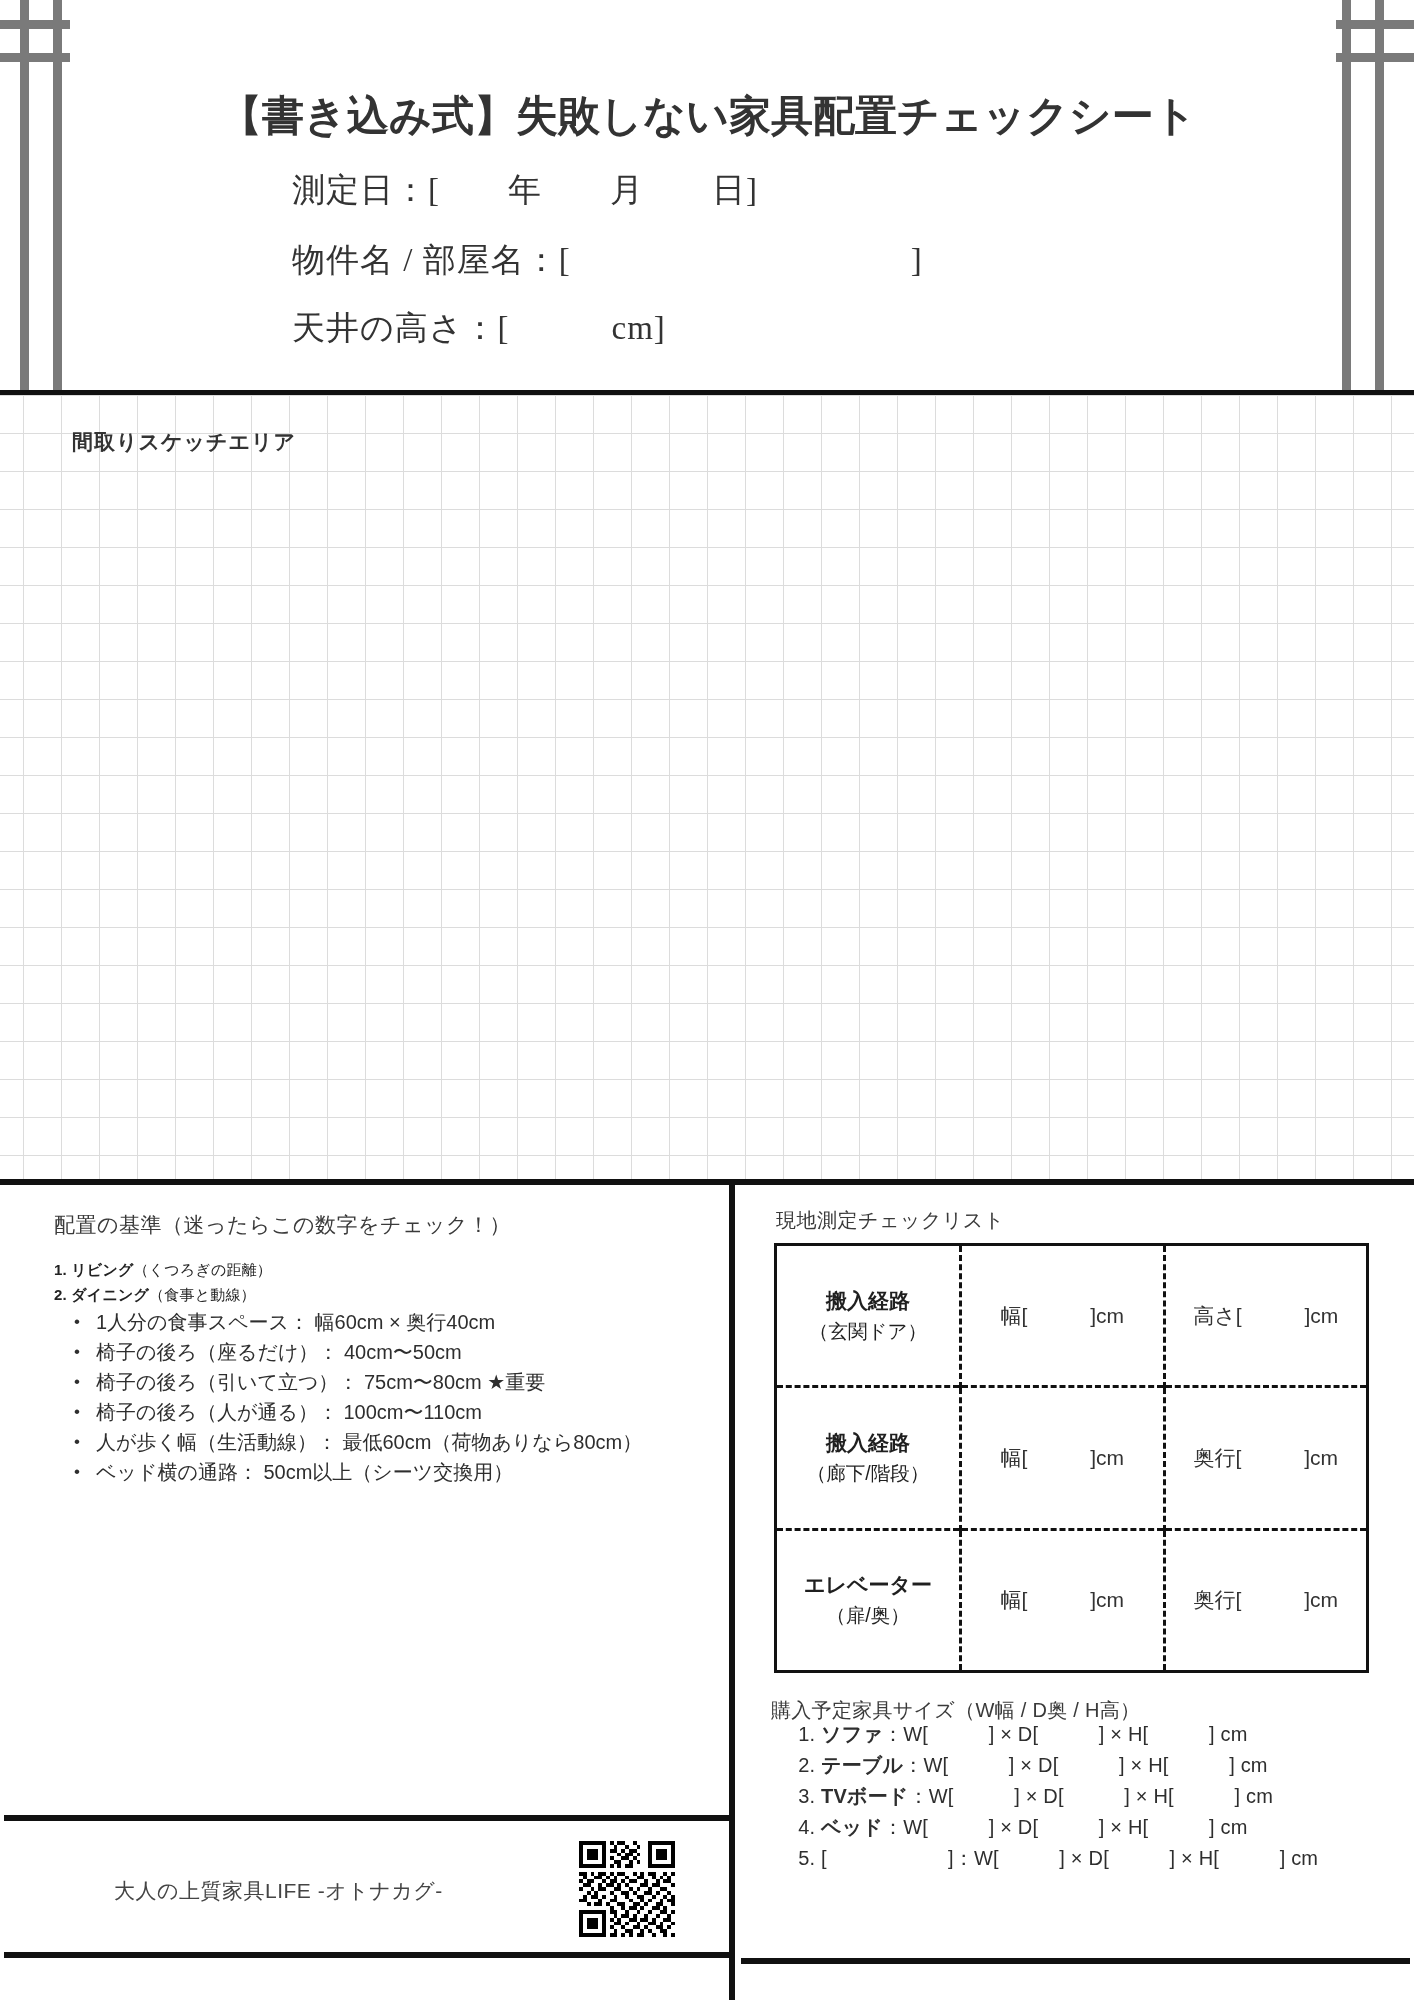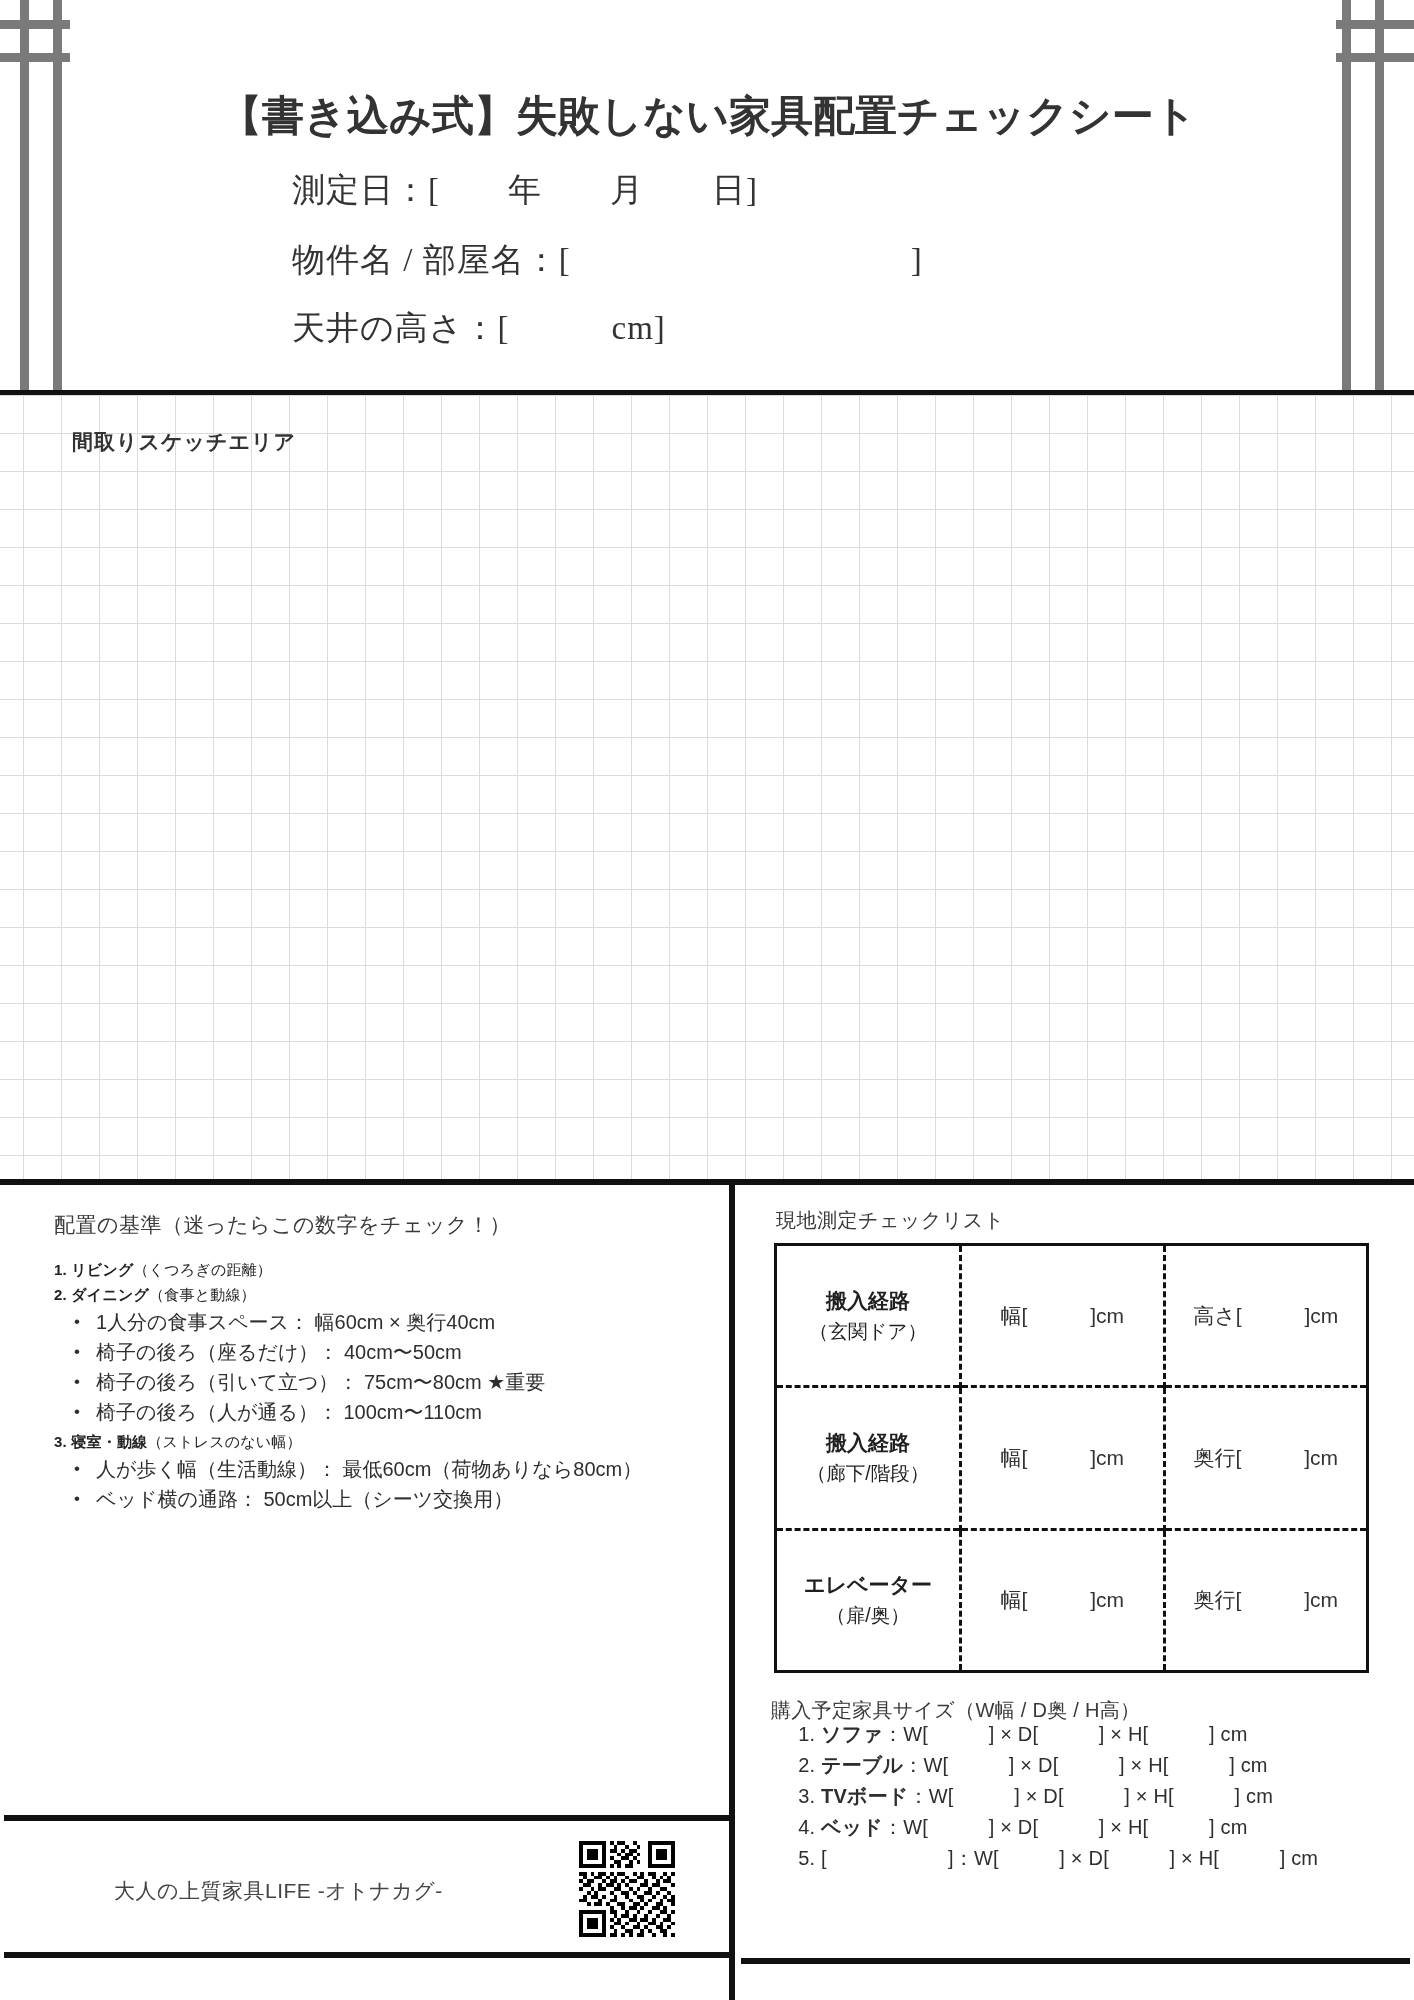--- a/index.html
+++ b/index.html
@@ -336,23 +336,20 @@
         <div class="guide-section-head">
           <span>2. </span><span>ダイニング</span><span class="sub">（食事と動線）</span>
         </div>
         <ul class="lvl1">
           <li><span class="btxt">1人分の食事スペース： 幅60cm × 奥行40cm</span></li>
           <li><span class="btxt">椅子の後ろ（座るだけ）： 40cm〜50cm</span></li>
           <li><span class="btxt">椅子の後ろ（引いて立つ）： 75cm〜80cm ★重要</span></li>
           <li><span class="btxt">椅子の後ろ（人が通る）： 100cm〜110cm</span></li>
         </ul>
 
-        <div class="guide-section-head">
-          <span>3. </span><span>寝室・動線</span><span class="sub">（ストレスのない幅）</span>
-        </div>
         <ul class="lvl1">
           <li><span class="btxt">人が歩く幅（生活動線）： 最低60cm（荷物ありなら80cm）</span></li>
           <li><span class="btxt">ベッド横の通路： 50cm以上（シーツ交換用）</span></li>
         </ul>
       </div>
 
       <div class="brand-bar">
         <div class="brand-text">大人の上質家具LIFE -オトナカグ-</div>
         <svg class="qr" viewBox="0 0 25 25" shape-rendering="crispEdges">
           <rect width="25" height="25" fill="#ffffff"></rect>

